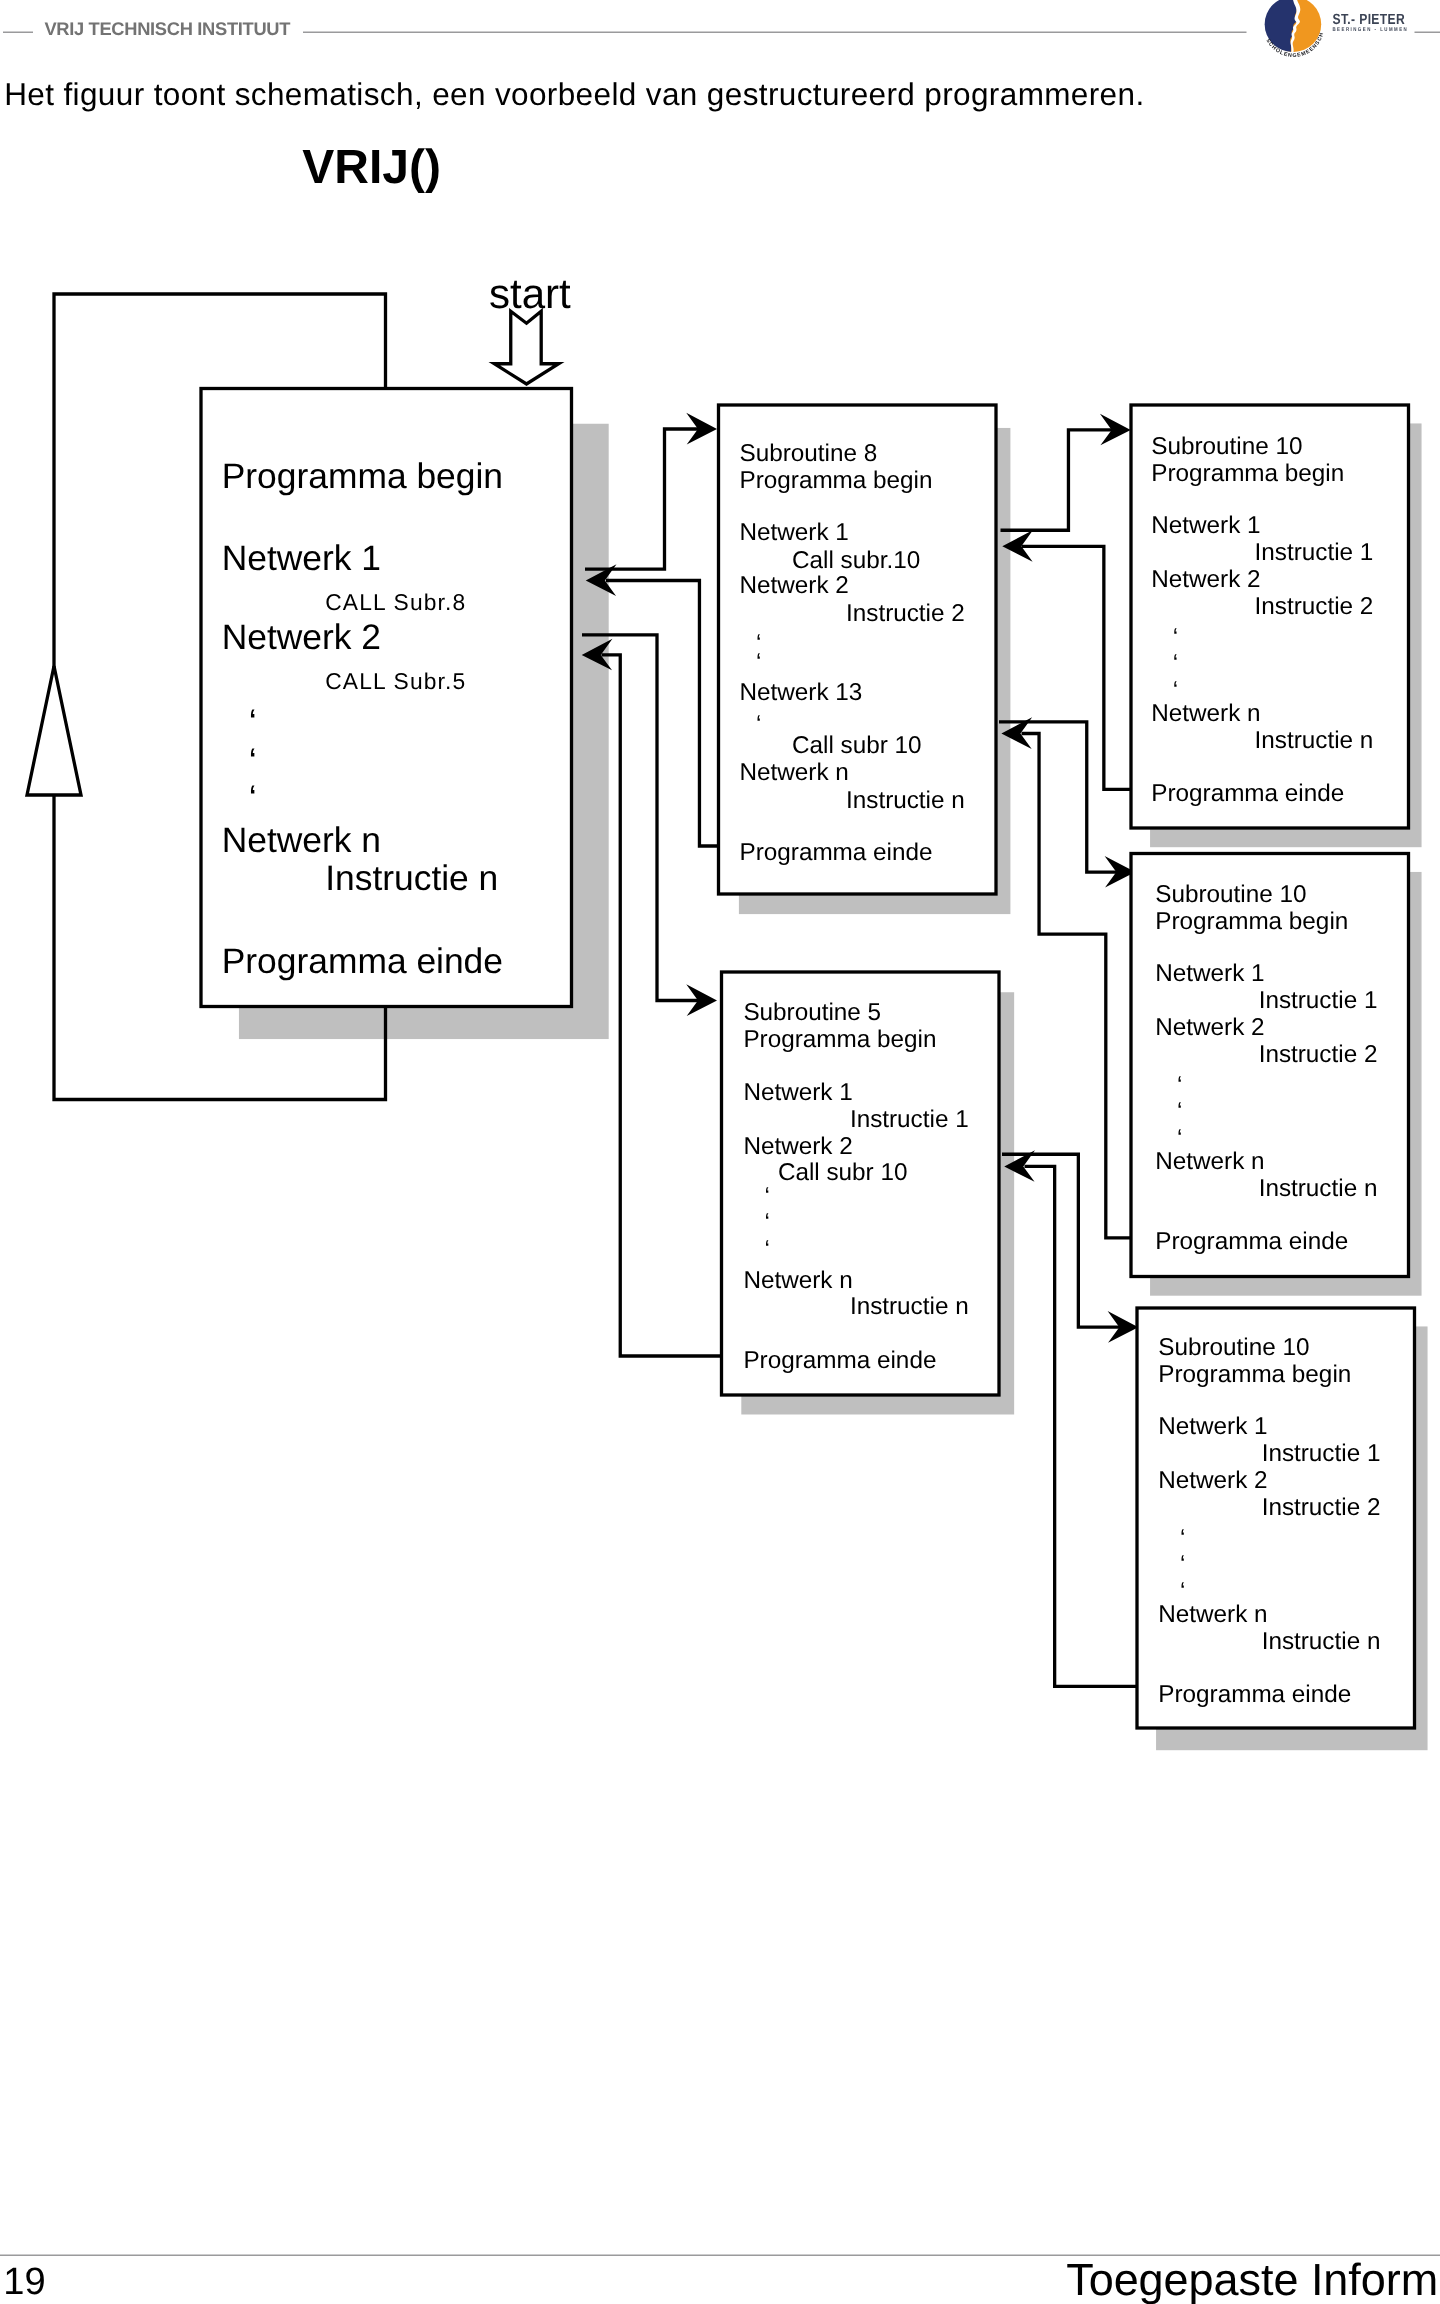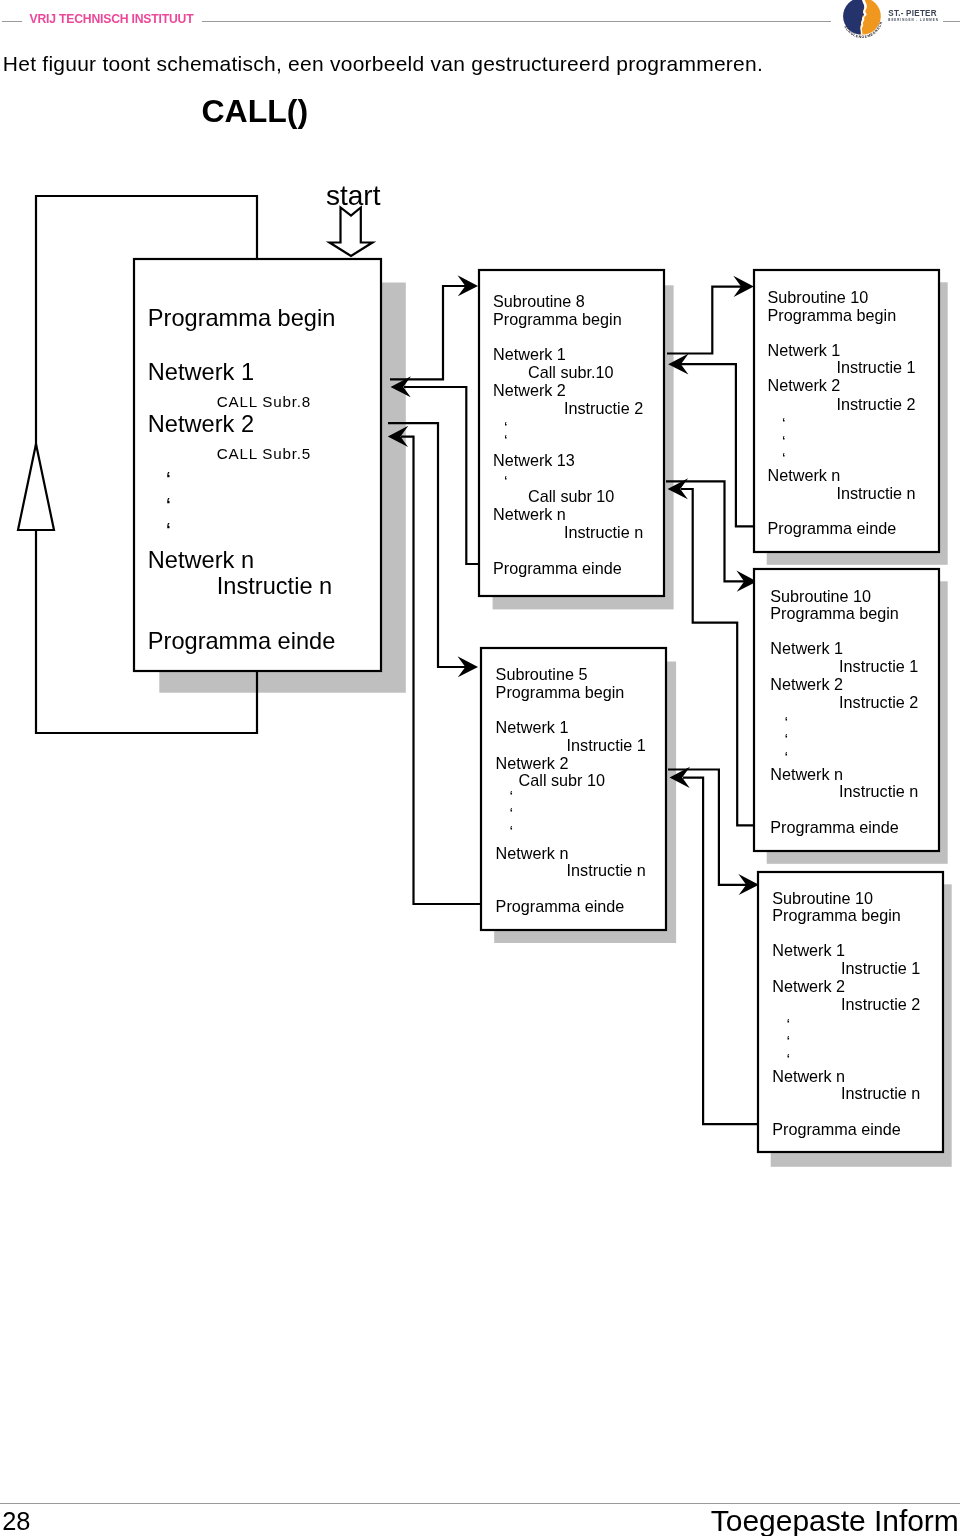--- a/index.html
+++ b/index.html
@@ -4,21 +4,21 @@
 <title>Toegepaste Informatica - 44</title>
 <style>
   html,body{margin:0;padding:0;background:#fff;}
   body{width:960px;height:1536px;position:relative;overflow:hidden;
        font-family:"Liberation Sans",sans-serif;color:#000;}
   .abs{position:absolute;}
   #hdr-rule-l{left:2px;top:21px;width:20px;height:1px;background:#9a9a9c;}
   #hdr-rule-m{left:202px;top:21px;width:629px;height:1px;background:#9a9a9c;}
   #hdr-rule-r{left:943px;top:21px;width:17px;height:1px;background:#9a9a9c;}
   #hdr-title{left:29.6px;top:11.4px;font-size:12.2px;font-weight:bold;letter-spacing:-0.2px;
-             line-height:16px;white-space:nowrap;color:#ec4899;}
+             line-height:16px;white-space:nowrap;color:#737373;}
   #logo{left:833px;top:-1px;width:128px;height:48px;}
   #intro{left:2.8px;top:50.8px;font-size:21px;letter-spacing:0.25px;line-height:26px;white-space:nowrap;}
   #main-title{left:201.5px;top:92.5px;font-size:32px;font-weight:bold;line-height:36px;white-space:nowrap;}
   #diagram{left:0;top:0;width:960px;height:1250px;}
   #start-lbl{left:326px;top:183px;font-size:28px;line-height:26px;white-space:nowrap;}
   #ftr-rule{left:0px;top:1503px;width:960px;height:1px;background:#9a9a9c;}
   #ftr-page{left:2.2px;top:1507px;font-size:25.4px;line-height:28px;white-space:nowrap;}
   #ftr-title{left:710.8px;top:1506.5px;font-size:30px;letter-spacing:-0.03px;line-height:28px;white-space:nowrap;}
 </style>
 </head>
@@ -79,21 +79,21 @@
            C32.3 7.2 31.9 5.9 31.2 4.5
            C30.5 3.1 29.8 1.3 29.5 -2 Z" fill="#ffffff" clip-path="url(#lclip)" transform="translate(-0.9 0)"></path>
   <text font-family="Liberation Sans, sans-serif" font-size="3.55" font-weight="bold" fill="#15161b" letter-spacing="0.62">
     <textPath href="#ringpath" startOffset="9%">SCHOLENGEMEENSCHAP</textPath>
   </text>
   <text x="55.3" y="16.9" font-family="Liberation Sans, sans-serif" font-size="9.8" font-weight="bold" fill="#3b4354" letter-spacing="0.3" transform="translate(55.3 0) scale(0.825 1) translate(-55.3 0)">ST.- PIETER</text>
   <text x="55.3" y="21.6" font-family="Liberation Sans, sans-serif" font-size="3.7" font-weight="bold" fill="#3b4354" letter-spacing="1.25" transform="translate(55.3 0) scale(0.79 1) translate(-55.3 0)">BEERINGEN - LUMMEN</text>
 </svg>
 
 <div class="abs" id="intro">Het figuur toont schematisch, een voorbeeld van gestructureerd programmeren.</div>
-<div class="abs" id="main-title">CALL()</div>
+<div class="abs" id="main-title">VRIJ()</div>
 
 <svg class="abs" id="diagram" viewBox="0 0 960 1250">
 
   <g fill="#bfbfbf">
     <rect x="159.3" y="282.5" width="246.5" height="410.2"></rect>
     <rect x="492.6" y="285.3" width="181" height="324.1"></rect>
     <rect x="494.2" y="661.5" width="181.9" height="281.5"></rect>
     <rect x="766.7" y="282.3" width="181" height="282.5"></rect>
     <rect x="766.7" y="581.3" width="181" height="282.5"></rect>
     <rect x="770.7" y="884.3" width="181" height="282.5"></rect>
@@ -236,14 +236,14 @@
       <text x="786.6" y="1066" font-family="Liberation Sans, sans-serif" font-size="16.2" fill="#000">‘</text>
       <text x="772.2" y="1081.5" font-family="Liberation Sans, sans-serif" font-size="16.2" fill="#000">Netwerk n</text>
       <text x="841.1" y="1099.3" font-family="Liberation Sans, sans-serif" font-size="16.2" fill="#000">Instructie n</text>
       <text x="772.2" y="1134.9" font-family="Liberation Sans, sans-serif" font-size="16.2" fill="#000">Programma einde</text>
     </g>
 </svg>
 
 <div class="abs" id="start-lbl">start</div>
 
 <div class="abs" id="ftr-rule"></div>
-<div class="abs" id="ftr-page">28</div>
+<div class="abs" id="ftr-page">19</div>
 <div class="abs" id="ftr-title">Toegepaste Informatica</div>
 
 </body></html>

